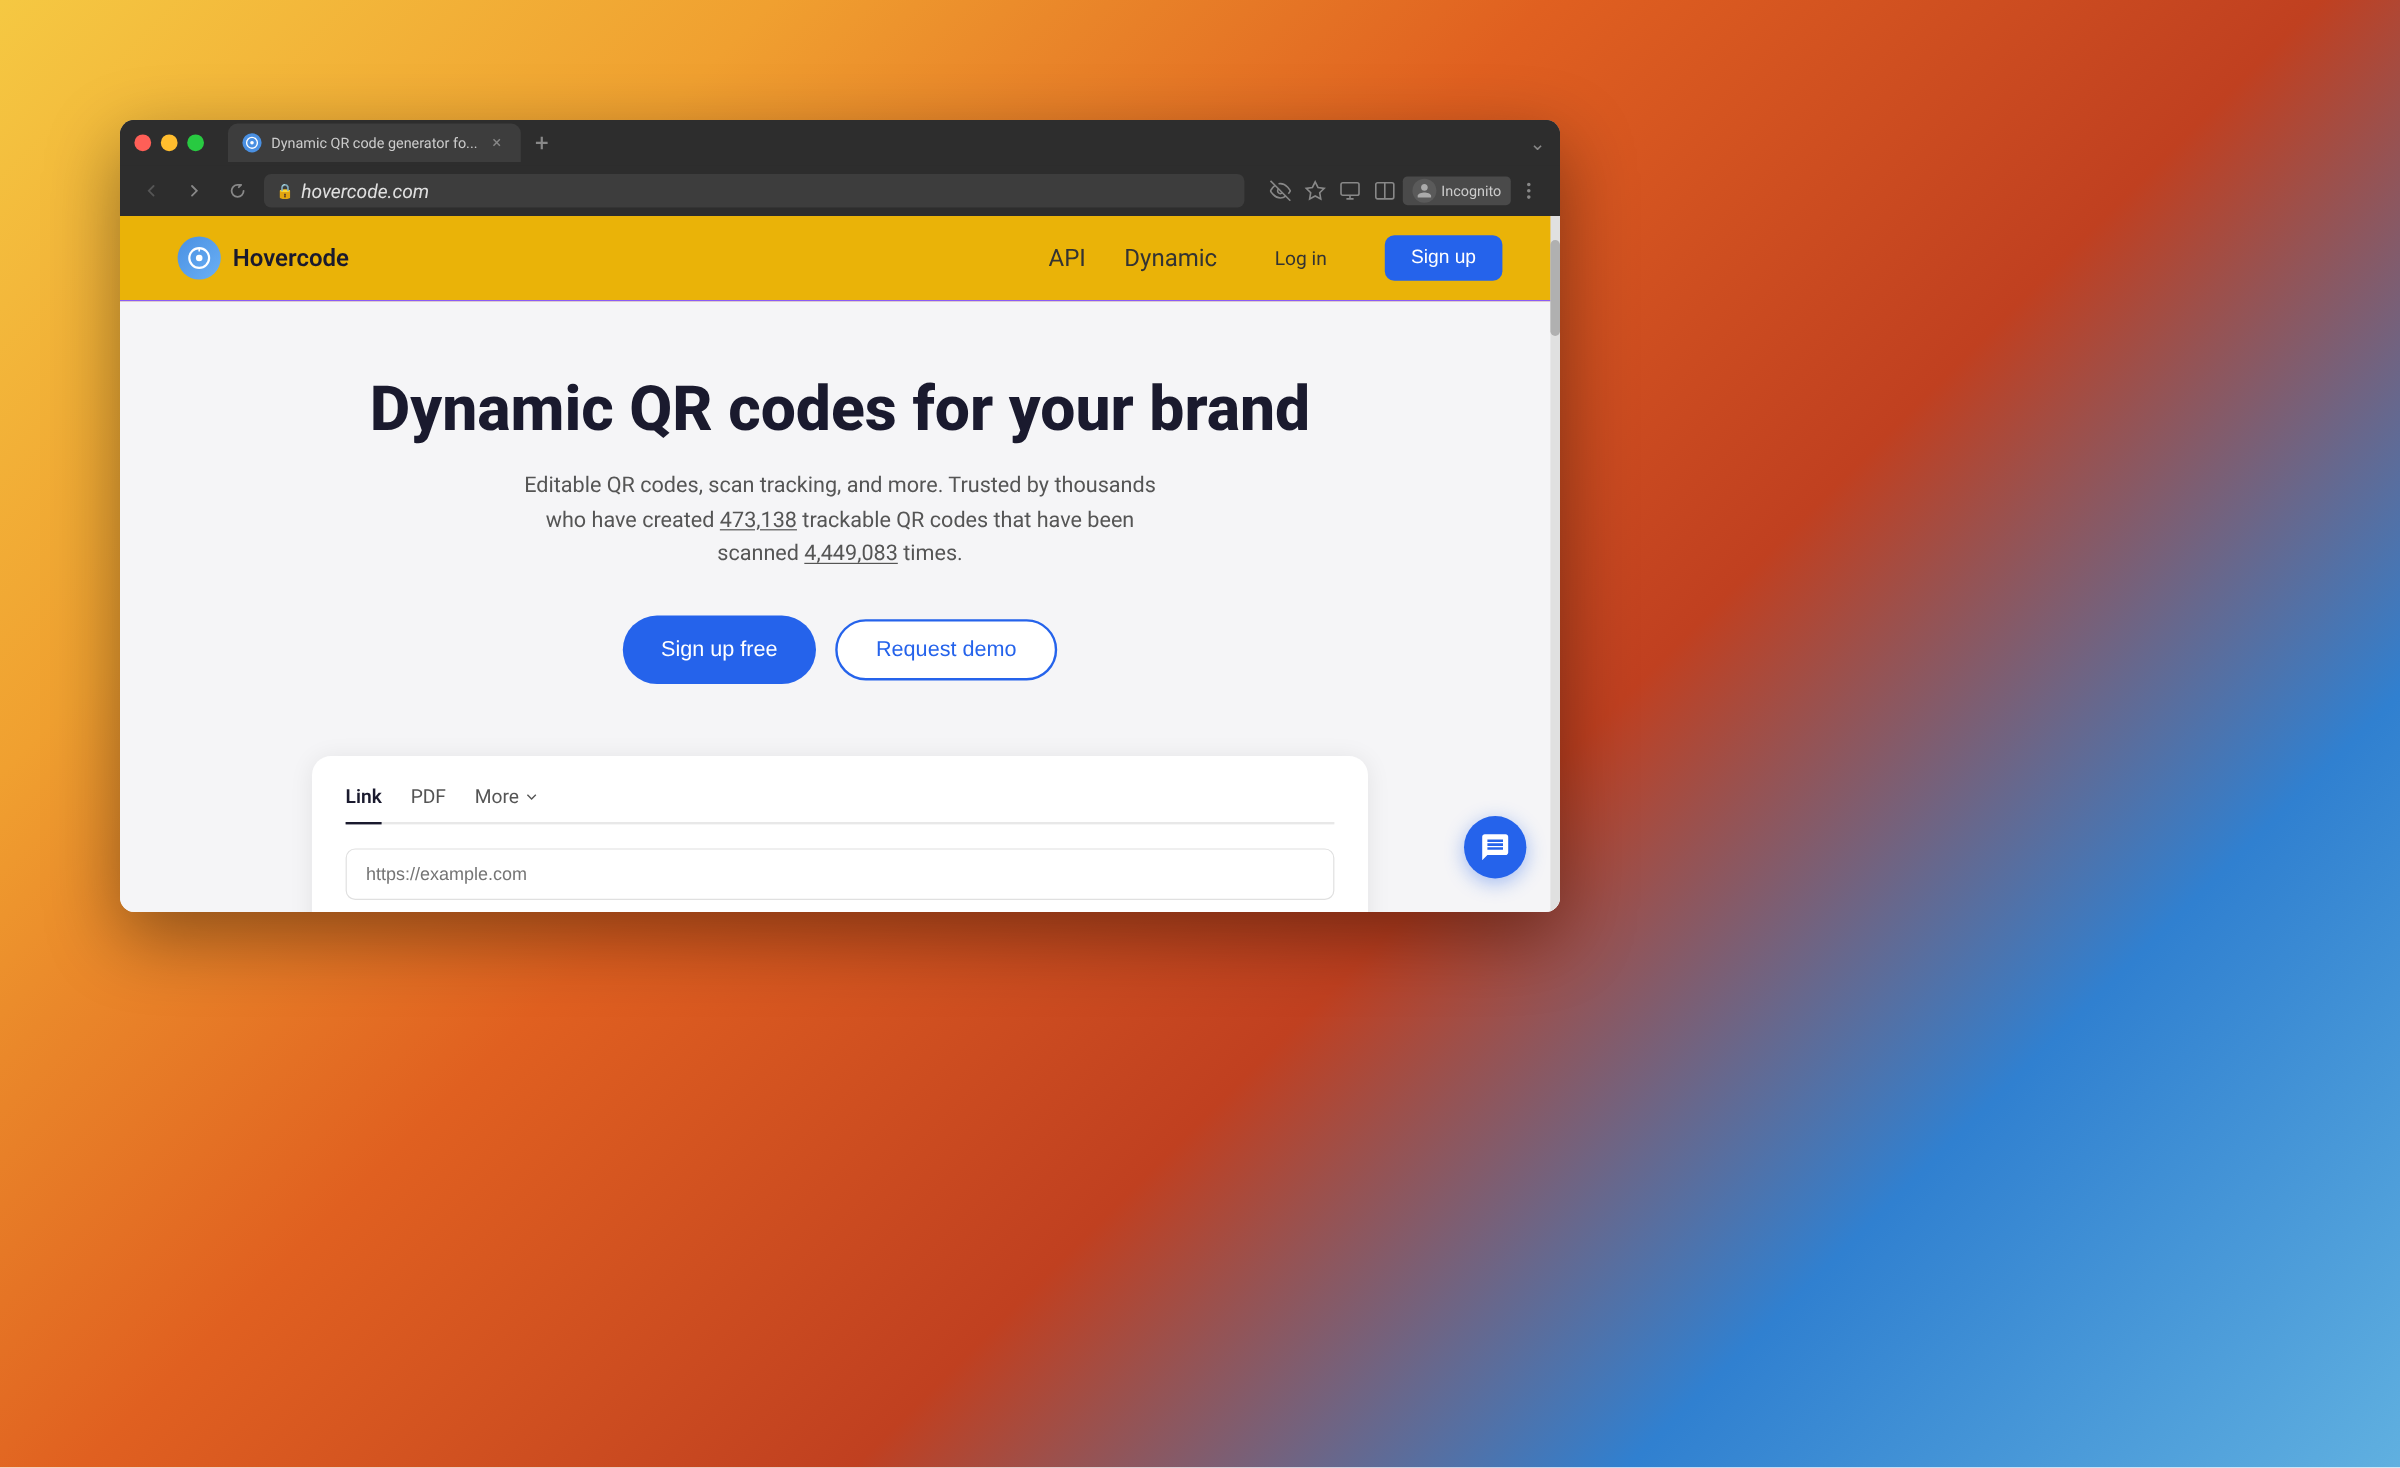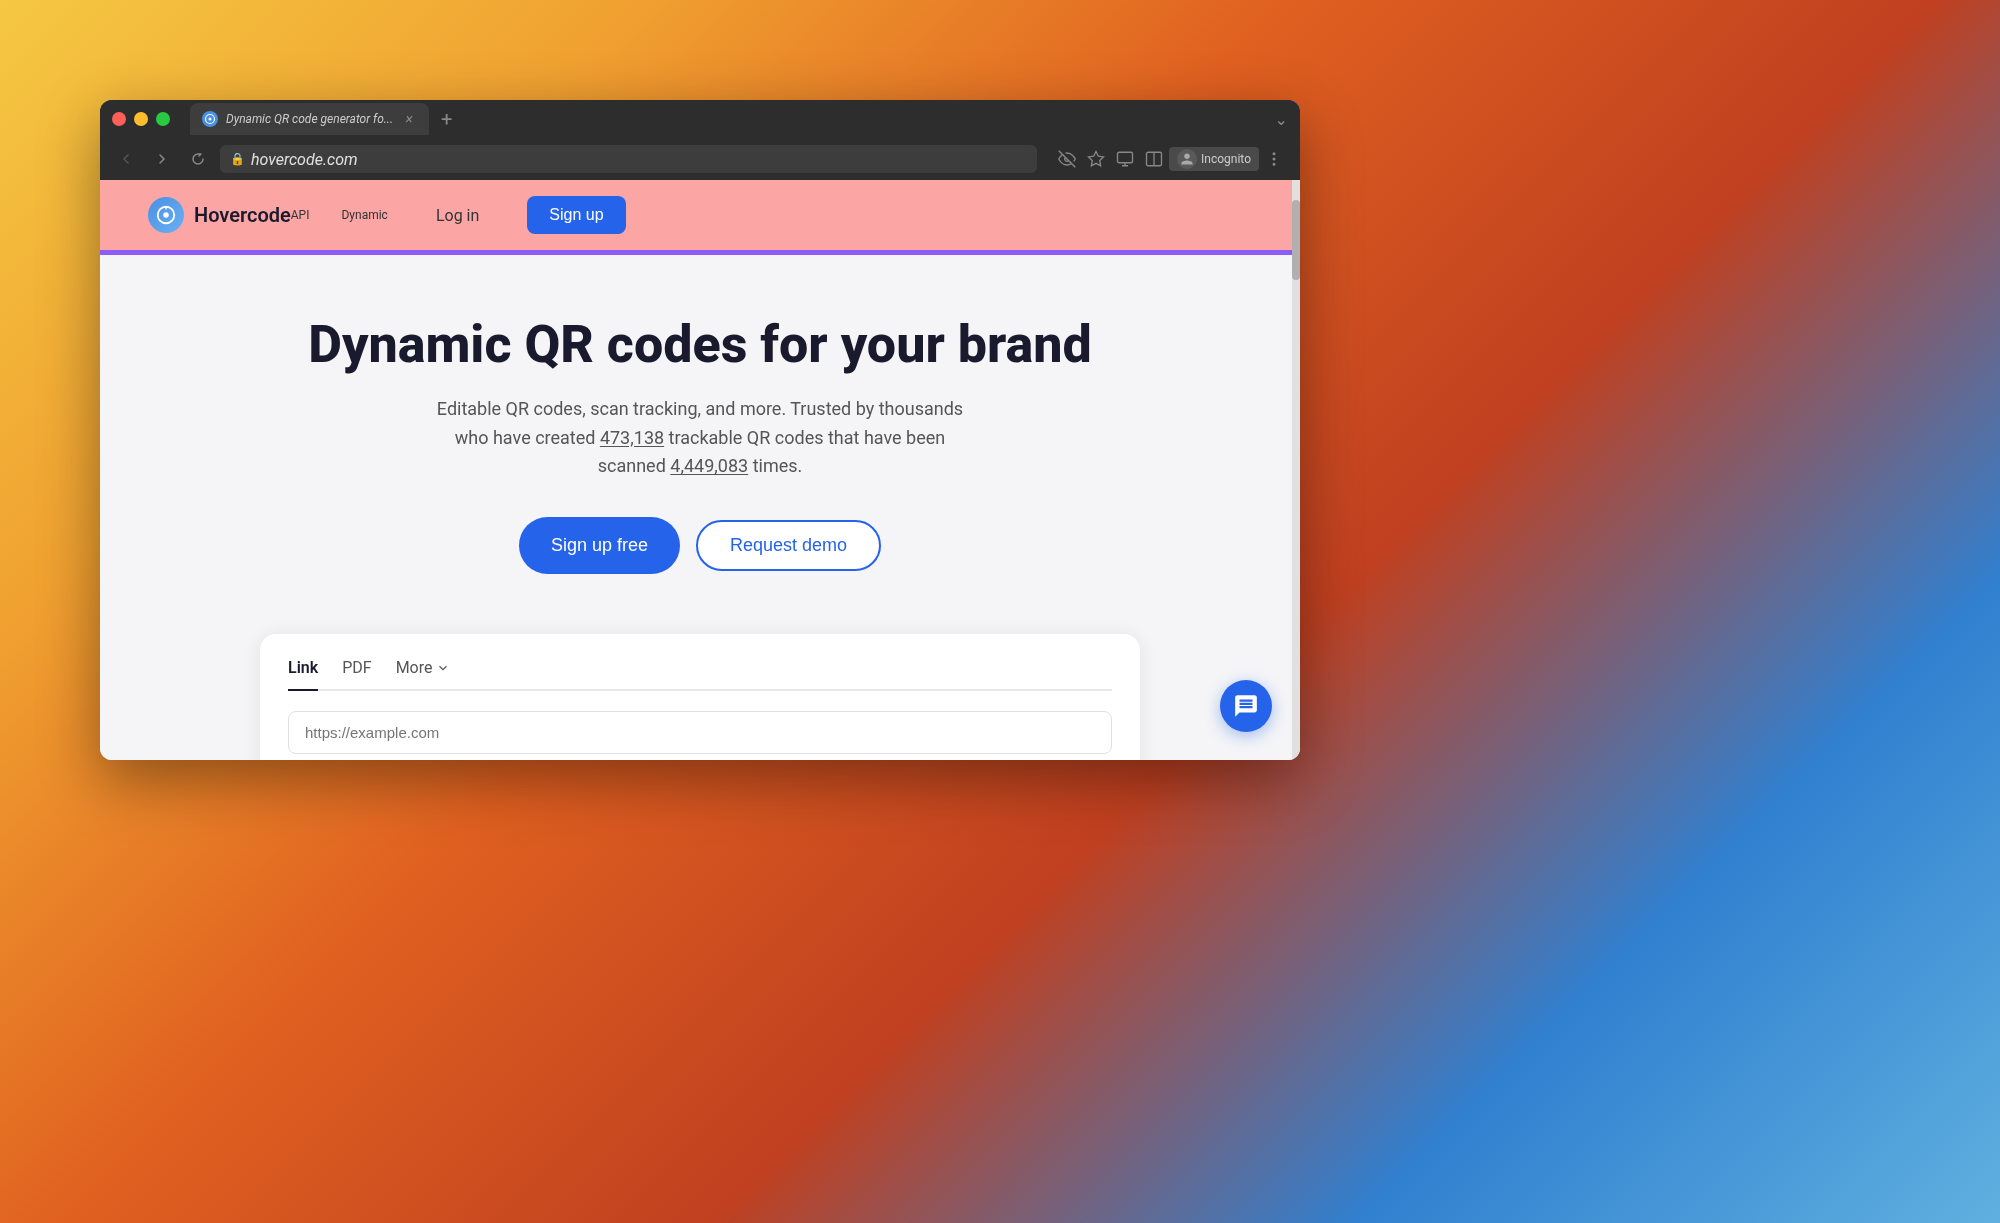--- a/index.html
+++ b/index.html
@@ -71,21 +71,20 @@
       background: #3d3d3d;
       border-radius: 8px 8px 0 0;
       height: 32px;
       display: flex;
       align-items: center;
       padding: 0 12px;
       gap: 8px;
       color: #e0e0e0;
       font-size: 13px;
       min-width: 200px;
-      font-style: italic;
     }
 
     .tab-favicon {
       width: 16px;
       height: 16px;
       background: #4a90e2;
       border-radius: 50%;
       display: flex;
       align-items: center;
       justify-content: center;
@@ -234,26 +233,26 @@
       width: 8px;
       height: 80px;
       background: #b0b0b0;
       border-radius: 4px;
       position: absolute;
       top: 20px;
     }
 
     
     .site-nav {
-      background: #fca5a5;
+      background: #eab308;
       padding: 16px 48px;
       display: flex;
       align-items: center;
-      justify-content: flex-start;
-      border-bottom: 5px solid #8b5cf6;
+      justify-content: space-between;
+      border-bottom: 1px solid #8b5cf6;
     }
 
     .logo-area {
       display: flex;
       align-items: center;
       gap: 10px;
     }
 
     .logo-icon {
       width: 36px;
@@ -277,21 +276,21 @@
     }
 
     .nav-links {
       display: flex;
       align-items: center;
       gap: 32px;
     }
 
     .nav-link {
       color: #333;
-      font-size: 12px;
+      font-size: 20px;
       text-decoration: none;
       cursor: pointer;
     }
 
     .nav-btn-login {
       color: #333;
       font-size: 16px;
       cursor: pointer;
       padding: 8px 16px;
     }

